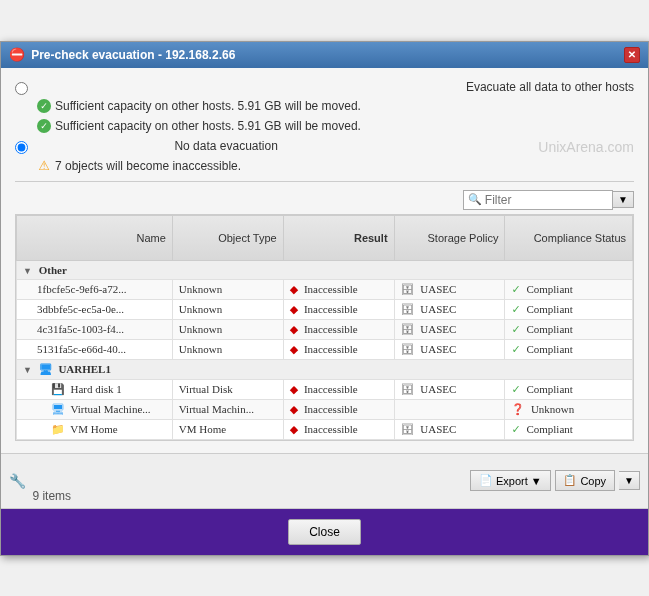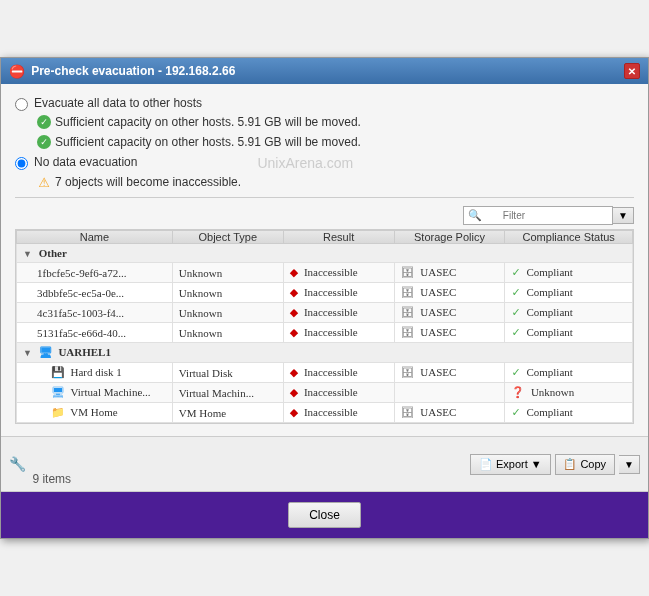--- a/index.html
+++ b/index.html
@@ -44,20 +44,21 @@
     }
 
     .dialog-body {
       padding: 12px 14px;
     }
 
     .option-row {
       display: flex;
       align-items: flex-start;
       margin-bottom: 4px;
+      justify-content: space-between;
     }
 
     .option-row input[type="radio"] {
       margin-top: 2px;
       margin-right: 6px;
     }
 
     .option-label {
       font-size: 12px;
       color: #333;
@@ -120,25 +121,24 @@
       align-items: center;
       border: 1px solid #aaa;
       background: white;
       padding: 2px 4px;
       width: 150px;
     }
 
     .filter-input-wrap input {
       border: none;
       outline: none;
-      font-size: 10px;
+      font-size: 12px;
       color: #15803d;
       width: 110px;
       background: transparent;
-      margin-left: 18px;
     }
 
     .filter-search-icon {
       color: #666;
       font-size: 11px;
       margin-right: 3px;
     }
 
     .filter-dropdown-btn {
       border: 1px solid #aaa;
@@ -161,22 +161,22 @@
       border-collapse: collapse;
       font-size: 11px;
     }
 
     thead tr {
       background: linear-gradient(to bottom, #e8e8e8, #d8d8d8);
     }
 
     thead th {
       border: 1px solid #ccc;
-      padding: 0 6px;
-      text-align: center;
+      padding: 16px 6px;
+      text-align: right;
       font-weight: normal;
       color: #333;
       white-space: nowrap;
     }
 
     tbody tr:nth-child(even) {
       background: #f9f9f9;
     }
 
     tbody td {
@@ -372,21 +372,21 @@
         <button class="filter-dropdown-btn">▼</button>
       </div>
     </div>
 
     <div class="table-container">
       <table>
         <thead>
           <tr>
             <th style="width:140px;">Name</th>
             <th style="width:100px;">Object Type</th>
-            <th style="width:100px;">Result</th>
+            <th style="width:100px;font-weight:bold;">Result</th>
             <th style="width:100px;">Storage Policy</th>
             <th style="width:115px;">Compliance Status</th>
           </tr>
         </thead>
         <tbody>
 
           <tr class="group-row">
             <td colspan="5">
               <span class="expand-icon">▼</span>
               <span>Other</span>

